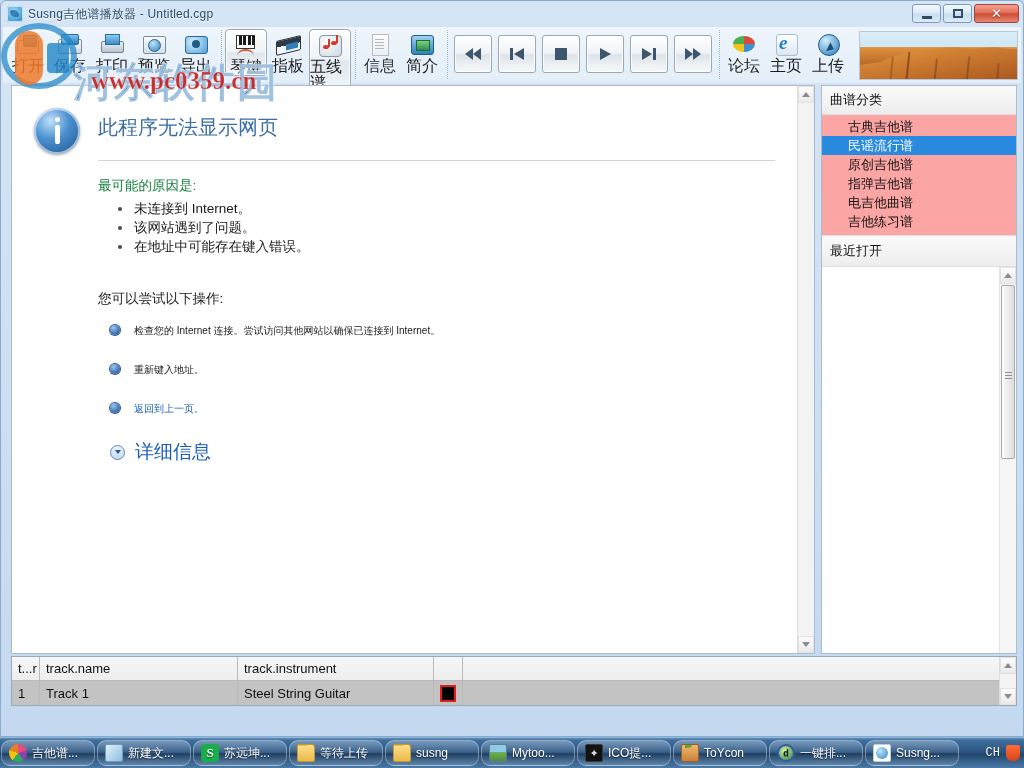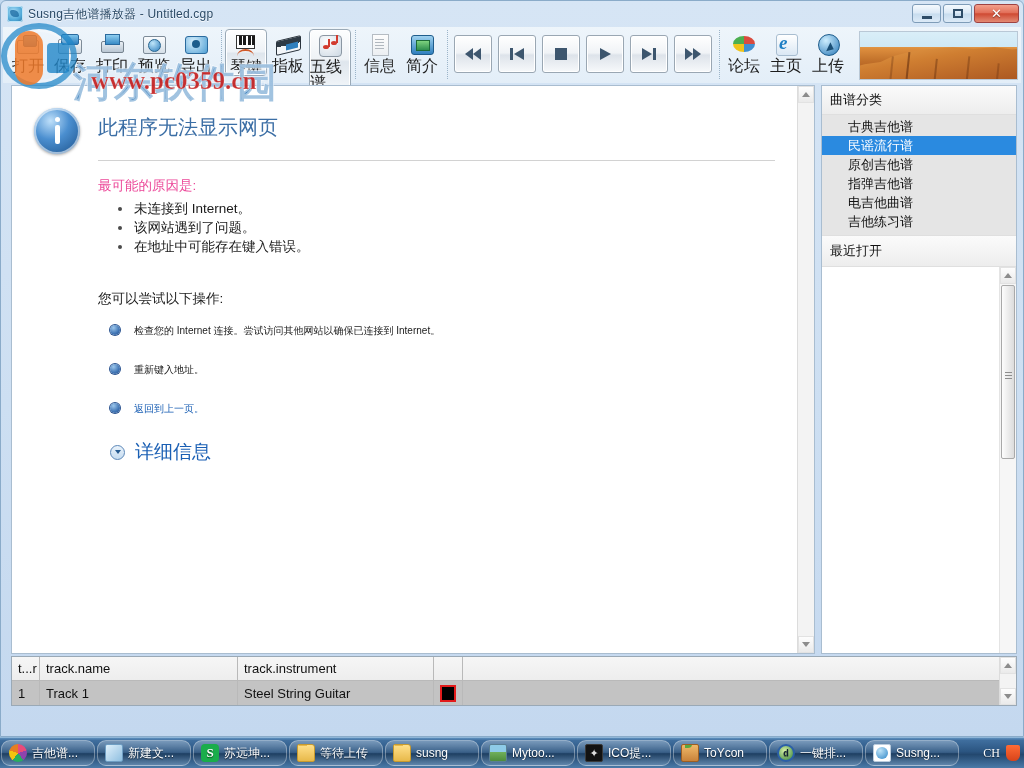--- a/index.html
+++ b/index.html
@@ -181,21 +181,21 @@
     box-shadow:0 1px 3px rgba(0,0,0,.35), inset 0 0 0 2px rgba(255,255,255,.55);
     position:relative;
   }
   .err-ico:before{content:"";position:absolute;left:21px;top:9px;width:5px;height:5px;border-radius:50%;background:#fff;}
   .err-ico:after{content:"";position:absolute;left:21px;top:17px;width:5px;height:19px;border-radius:2px;background:#fff;}
   .err-title {
     font-size:20px;color:#3b6ea5;font-weight:normal;line-height:46px;
   }
   .rule { border-bottom:1px solid #d2d2d2; margin:6px 0 0 64px; }
 
-  .sec-lead { font-size:13.5px;color:#ec4899;margin:16px 0 4px 64px; }
+  .sec-lead { font-size:13.5px;color:#15803d;margin:16px 0 4px 64px; }
   ul.causes { list-style:none; margin:0 0 0 84px; }
   ul.causes li { font-size:13.5px;color:#1a1a1a;line-height:19px;position:relative;padding-left:16px; }
   ul.causes li:before{content:"";position:absolute;left:0;top:8px;width:4px;height:4px;border-radius:50%;background:#4a4a4a;}
 
   .sec-lead2 { font-size:13.5px;color:#1a1a1a;margin:34px 0 0 64px; }
   ul.actions { list-style:none; margin:14px 0 0 76px; }
   ul.actions li { font-size:10px;line-height:18px;position:relative;padding-left:24px;margin-bottom:21px;color:#1a1a1a; }
   ul.actions li .bul {
     position:absolute;left:0;top:3px;width:10px;height:10px;border-radius:50%;
     background:radial-gradient(circle at 35% 28%,#9cc7ec 0%,#3f74b4 60%,#2b5490 100%);
@@ -227,21 +227,21 @@
   
   .side {
     width:196px; margin:0 4px 0 6px; background:#fff;
     border:1px solid #a9bdd0; display:flex;flex-direction:column;
   }
   .side-hd {
     font-size:13px;color:#111;padding:5px 8px 5px 8px;
     background:linear-gradient(180deg,#fbfbfb,#ededed);
     border-bottom:1px solid #dfdfdf;
   }
-  .cat-list { background:#e5e5e5; padding:2px 0 4px 0; }
+  .cat-list { background:#fca5a5; padding:2px 0 4px 0; }
   .cat-item {
     font-size:13px;color:#111;padding:1px 0 1px 26px;line-height:17px;white-space:nowrap;
   }
   .cat-item.sel { background:#2a8ae0; color:#fff; }
   .side-hd2 {
     font-size:13px;color:#111;padding:6px 8px 6px 8px;
     background:linear-gradient(180deg,#fbfbfb,#ededed);
     border-top:1px solid #dfdfdf;border-bottom:1px solid #dfdfdf;
   }
   .recent { flex:1; display:flex; background:#fff; }
@@ -309,21 +309,21 @@
   .ic-ico{background:#121212;border:1px solid #3a3a3a;display:flex;align-items:center;justify-content:center;color:#ddd;font-size:11px;}
   .ic-box{background:linear-gradient(180deg,#f0b96a,#c8823a);border:1px solid #9d5f23;border-radius:2px;}
   .ic-box:before{content:"";position:absolute;left:3px;top:-3px;width:7px;height:6px;background:#59a83f;border-radius:60% 0 60% 0;}
   .ic-dp{background:radial-gradient(circle at 40% 35%,#d9f2a6,#2f7f3a);border-radius:50%;border:2px solid #2b5fa8;
     display:flex;align-items:center;justify-content:center;color:#123;font-size:9px;font-weight:bold;}
   .ic-susng{background:#fff;border:1px solid #bcd;display:flex;align-items:center;justify-content:center;}
   .ic-susng:before{content:"";width:12px;height:12px;border-radius:50%;
     background:radial-gradient(circle at 35% 30%,#bfe4f8,#2f86c7);}
   .tray { margin-left:auto; display:flex; align-items:center; gap:6px; padding-right:4px; }
   .tray .ch {
-    color:#fff;font-size:12px;font-family:Liberation Serif, serif;
+    color:#fff;font-size:12px;font-family:Liberation Mono, monospace;
     text-shadow:0 1px 1px rgba(0,0,0,.6);
   }
   .tray .pin { width:14px;height:16px;background:linear-gradient(180deg,#ff6b35,#d8431a);border-radius:2px 2px 6px 6px; }
 
   
   .wm { position:absolute;left:0;top:14px;width:620px;height:80px;pointer-events:none; }
   .wm .logo {
     position:absolute;left:0;top:8px;width:76px;height:66px;border-radius:50%;
     border:6px solid rgba(32,134,200,.72);
     box-shadow:inset 0 0 0 3px rgba(255,255,255,.25);

